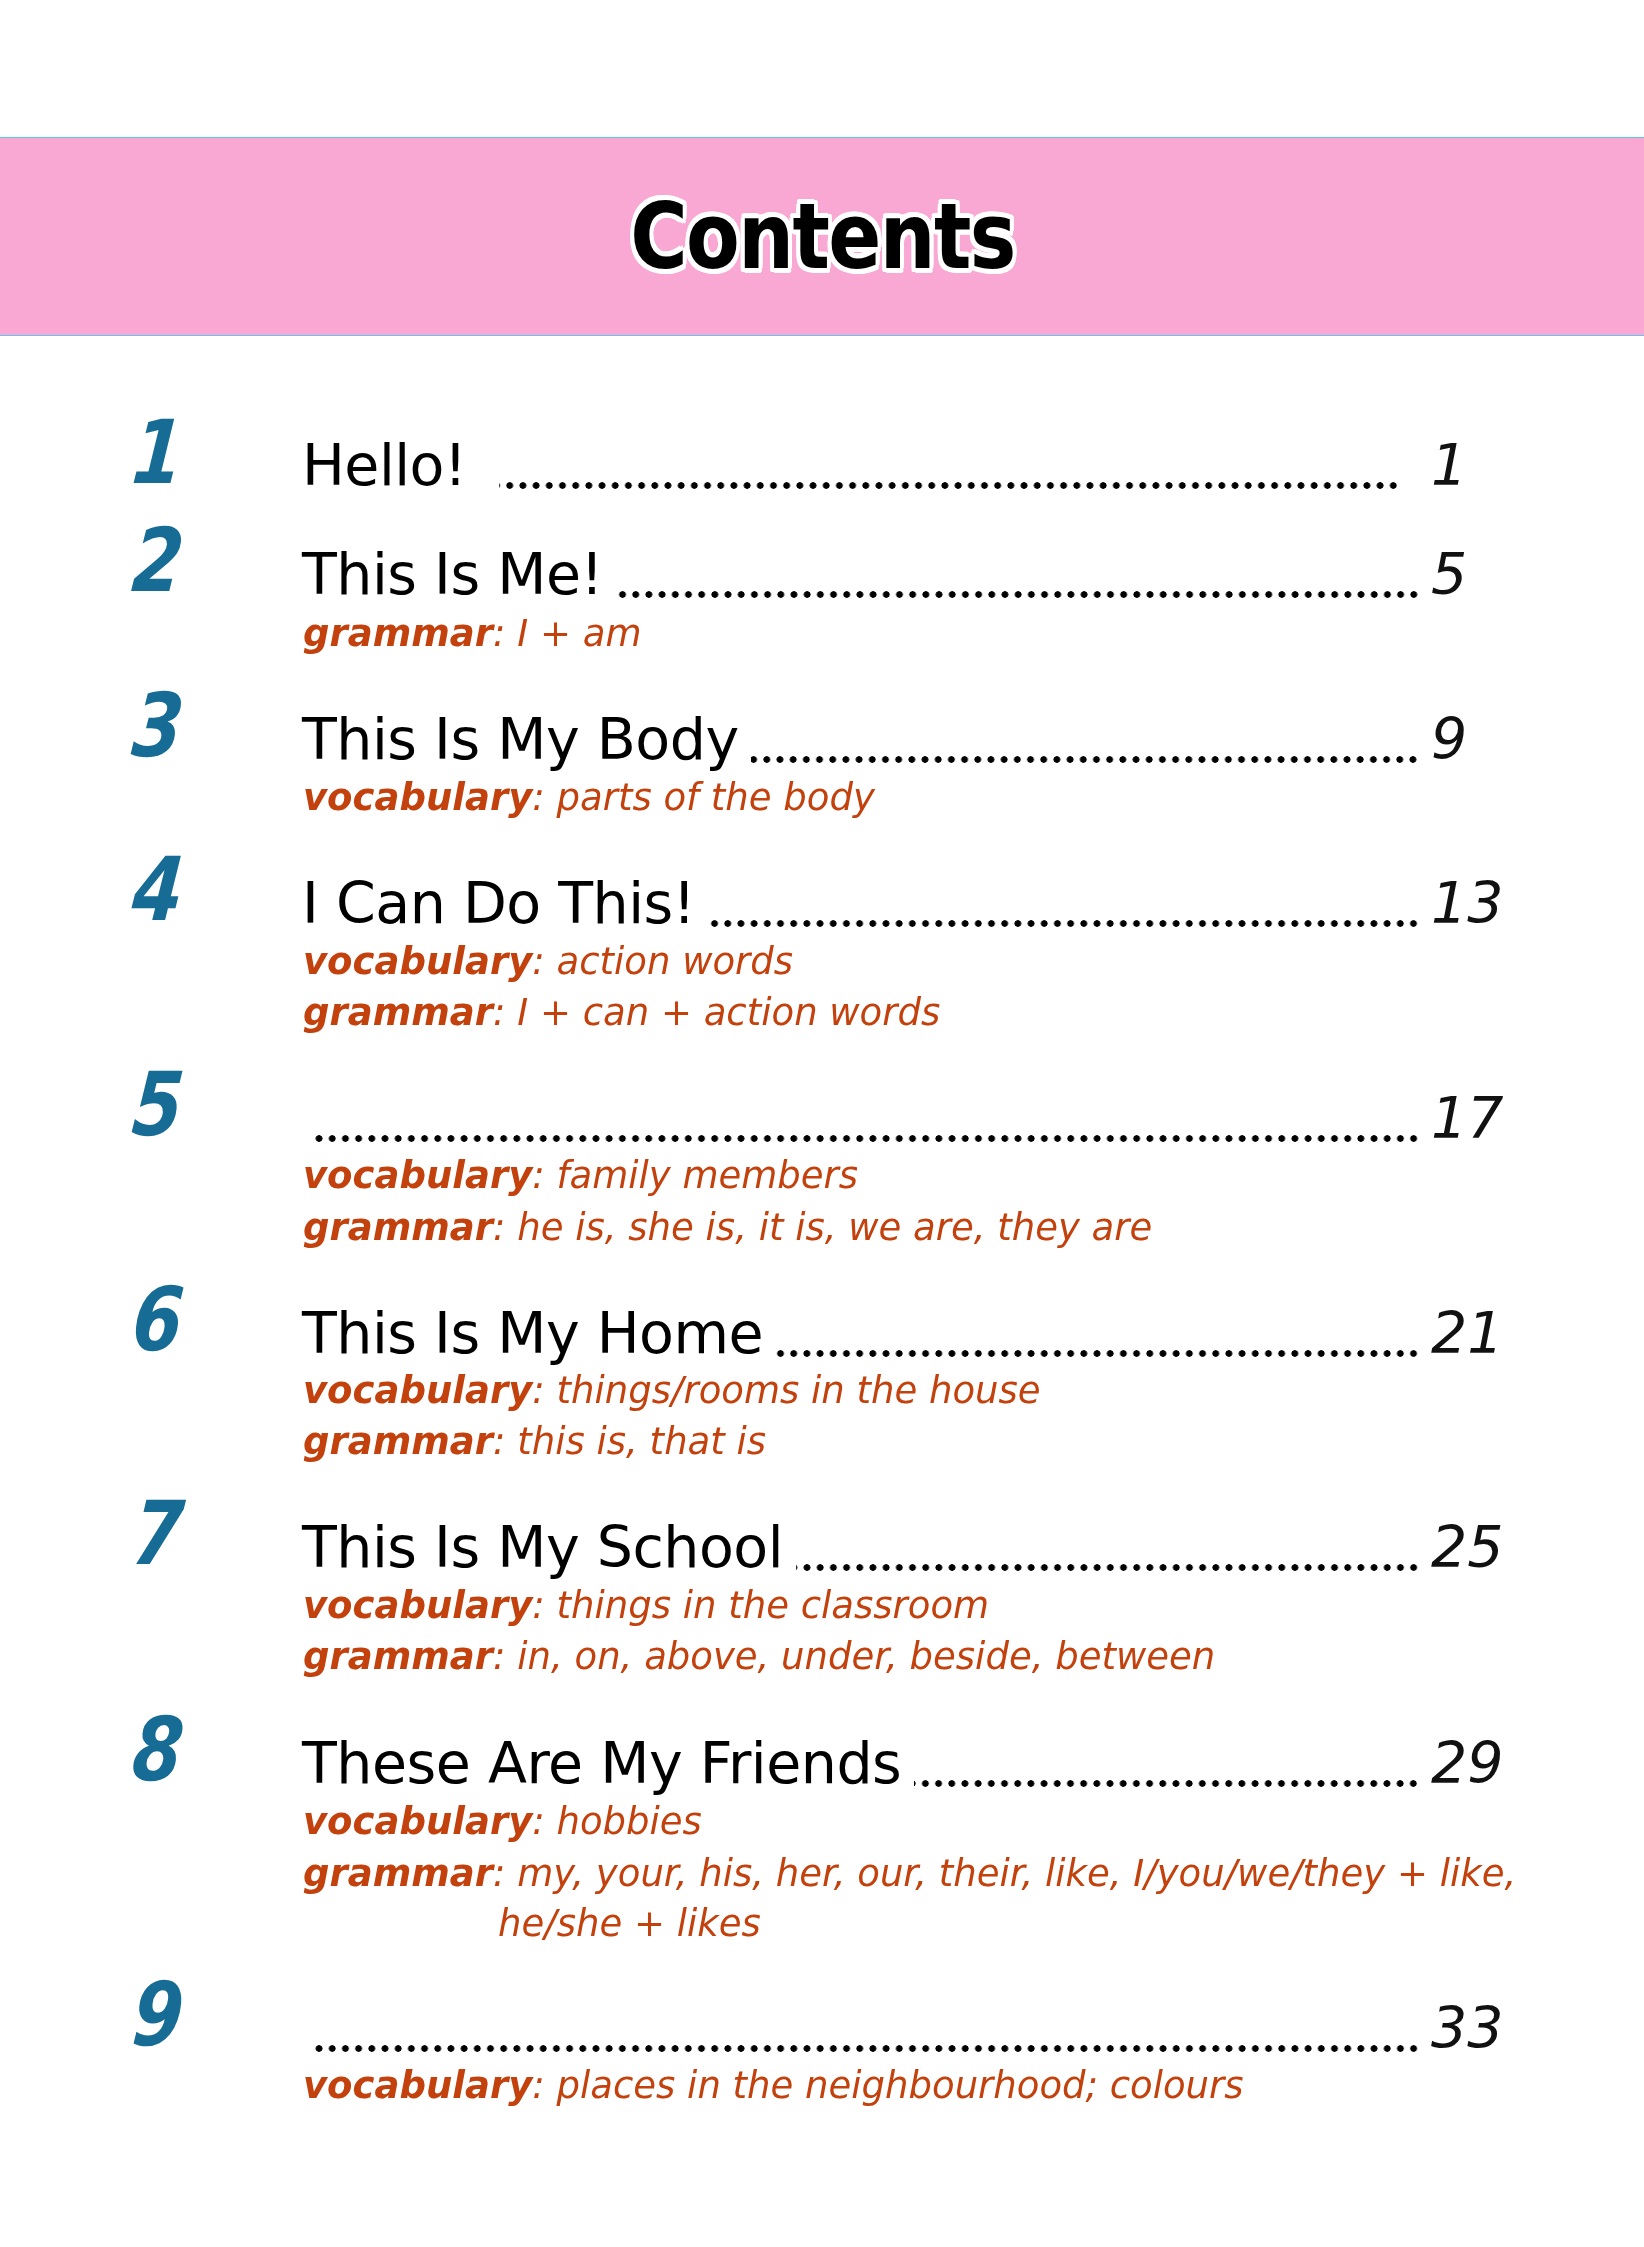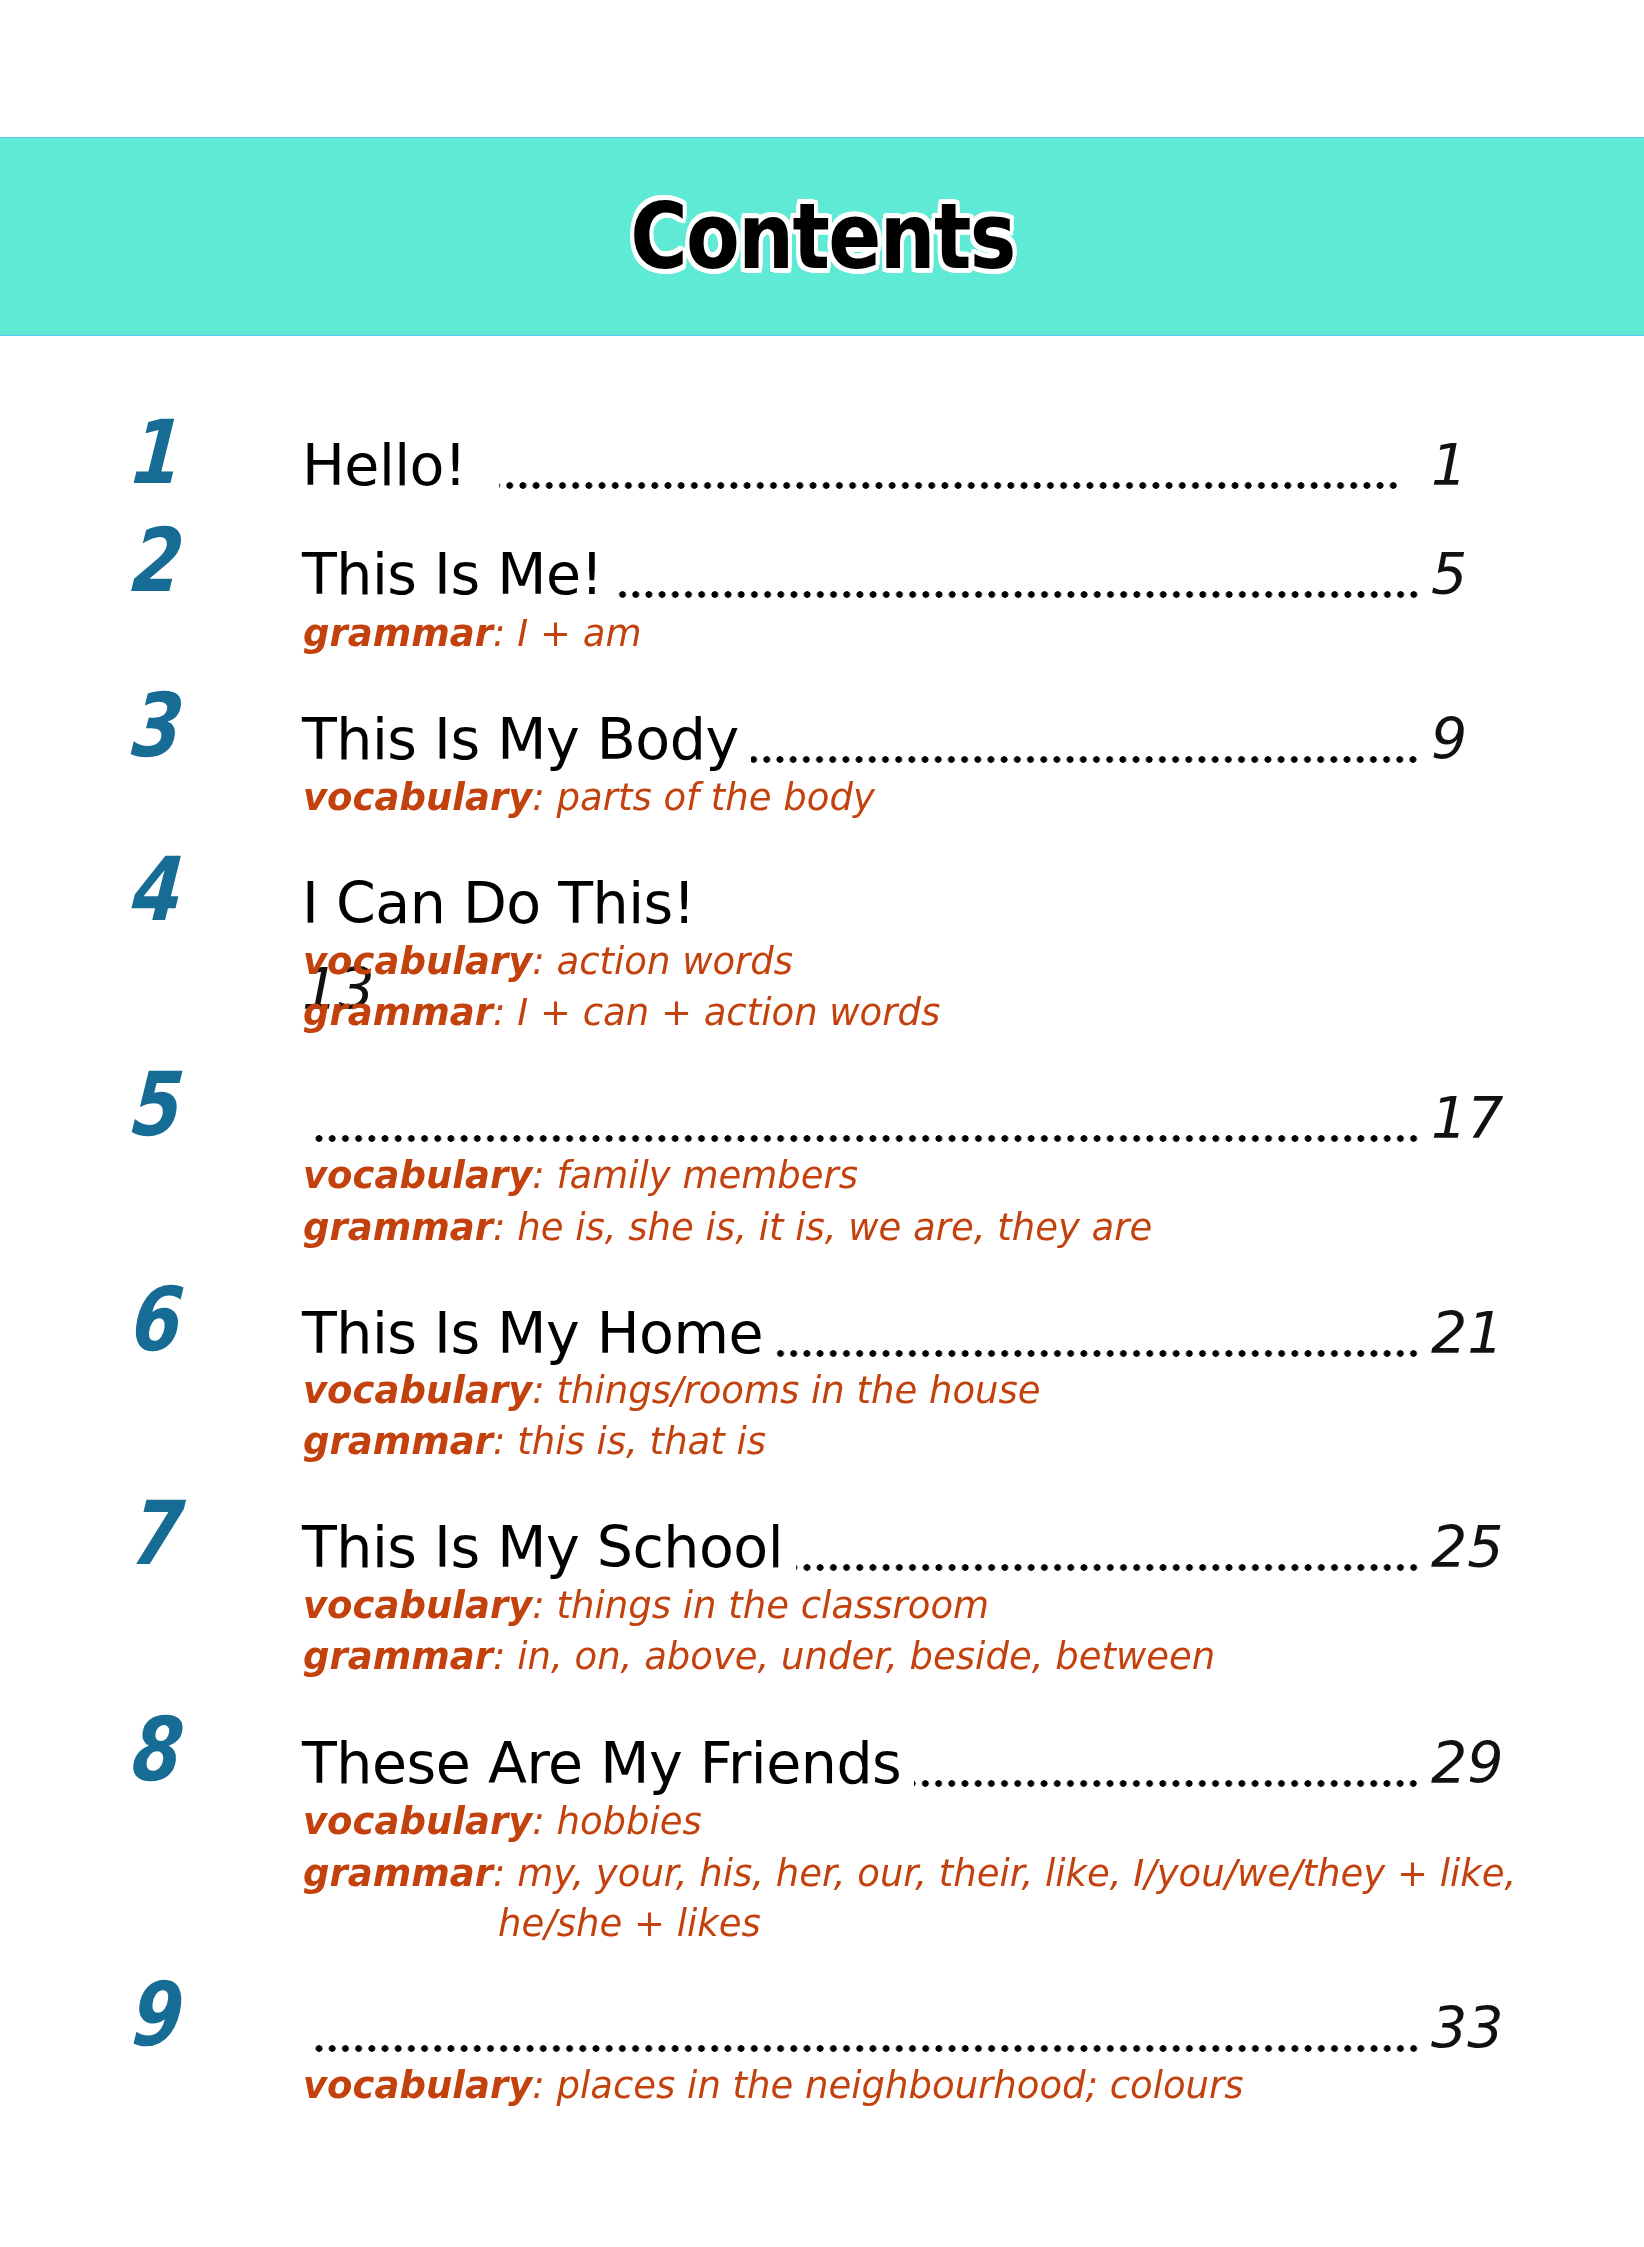--- a/index.html
+++ b/index.html
@@ -13,21 +13,21 @@
       position: relative;
       overflow: hidden;
       font-family: "DejaVu Sans", sans-serif;
     }
     .banner {
       position: absolute;
       left: 0;
       top: 137px;
       width: 1645px;
       height: 199px;
-      background: #5eead4;
+      background: #f9a8d4;
       border-top: 1.8px solid #5cc8f2;
       border-bottom: 1.8px solid #5cc8f2;
       box-sizing: border-box;
     }
     .banner-title {
       position: absolute;
       left: 0;
       right: 0;
       top: 48px;
       text-align: center;
@@ -159,21 +159,21 @@
     <span class="leader"></span>
     <span class="page-num">9</span>
   </div>
   <div class="sub" style="top:772px;">
     <span class="lbl">vocabulary</span><span class="val">: </span><span class="val">parts of the body</span>
   </div>
 </div>
 
 <div class="entry" style="top:0;">
   <div class="unit-num" style="top:846px;">4</div>
-  <div class="title-row" style="top:867px;flex-direction:column;">
+  <div class="title-row" style="top:867px;">
     <span class="title">I Can Do This!</span>
     <span class="leader"></span>
     <span class="page-num">13</span>
   </div>
   <div class="sub" style="top:936px;">
     <span class="lbl">vocabulary</span><span class="val">: </span><span class="val">action words</span>
   </div>
   <div class="sub" style="top:987px;">
     <span class="lbl">grammar</span><span class="val">: </span><span class="val">I + can + action words</span>
   </div>

